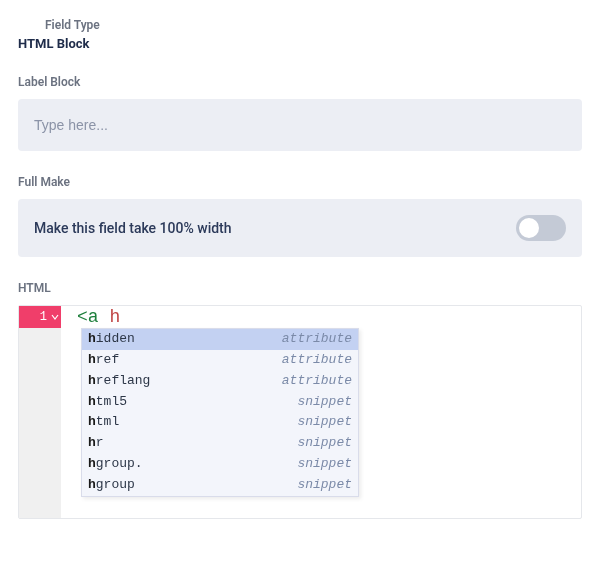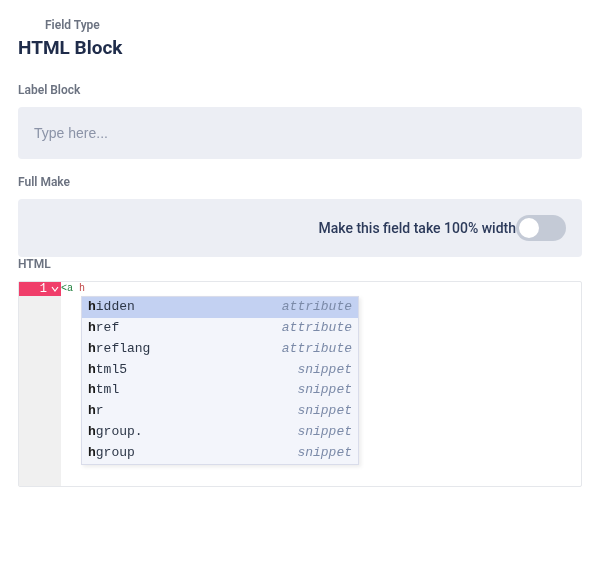--- a/index.html
+++ b/index.html
@@ -11,51 +11,52 @@
     color: #2d3748;
   }
   .field-type-label {
     font-size: 12px;
     color: #6b7280;
     font-weight: 600;
     margin-bottom: 4px;
     padding-left: 27px;
   }
   .field-type-value {
-    font-size: 19px;
+    font-size: 13px;
     font-weight: 700;
     color: #1f2c4a;
     margin-bottom: 24px;
   }
   .section-label {
     font-size: 12px;
     color: #6b7280;
     font-weight: 600;
     margin-bottom: 10px;
   }
   .text-input {
     width: 100%;
     background: #eceef4;
     border: none;
     border-radius: 4px;
     padding: 18px 16px;
     font-size: 14px;
     color: #2d3748;
     outline: none;
-    margin-bottom: 16px;
+    margin-bottom: 24px;
   }
   .text-input::placeholder { color: #8b93a7; }
   .toggle-row {
     width: 100%;
     background: #eceef4;
     border-radius: 4px;
     padding: 16px 16px;
     display: flex;
     align-items: center;
-    justify-content: flex-end;
+    justify-content: space-between;
+    margin-bottom: 24px;
   }
   .toggle-row-label {
     font-size: 14px;
     color: #2c3a5a;
     font-weight: 500;
   }
   .toggle {
     width: 50px;
     height: 26px;
     background: #c4cad6;
@@ -104,22 +105,22 @@
     width: 8px;
     height: 8px;
     display: flex;
     align-items: center;
     justify-content: center;
   }
   .gutter .fold svg { display: block; }
   .gutter .num { margin-right: 10px; }
   .code-content {
     flex: 1;
-    padding: 1px 0;
-    font-size: 10px;
+    padding: 1px 16px;
+    font-size: 18px;
     color: #333;
     white-space: pre;
   }
   .tok-tag { color: #1e7f3c; }
   .tok-attr { color: #c04545; }
   .code-body {
     display: flex;
     height: 190px;
   }
   .gutter-rest {

